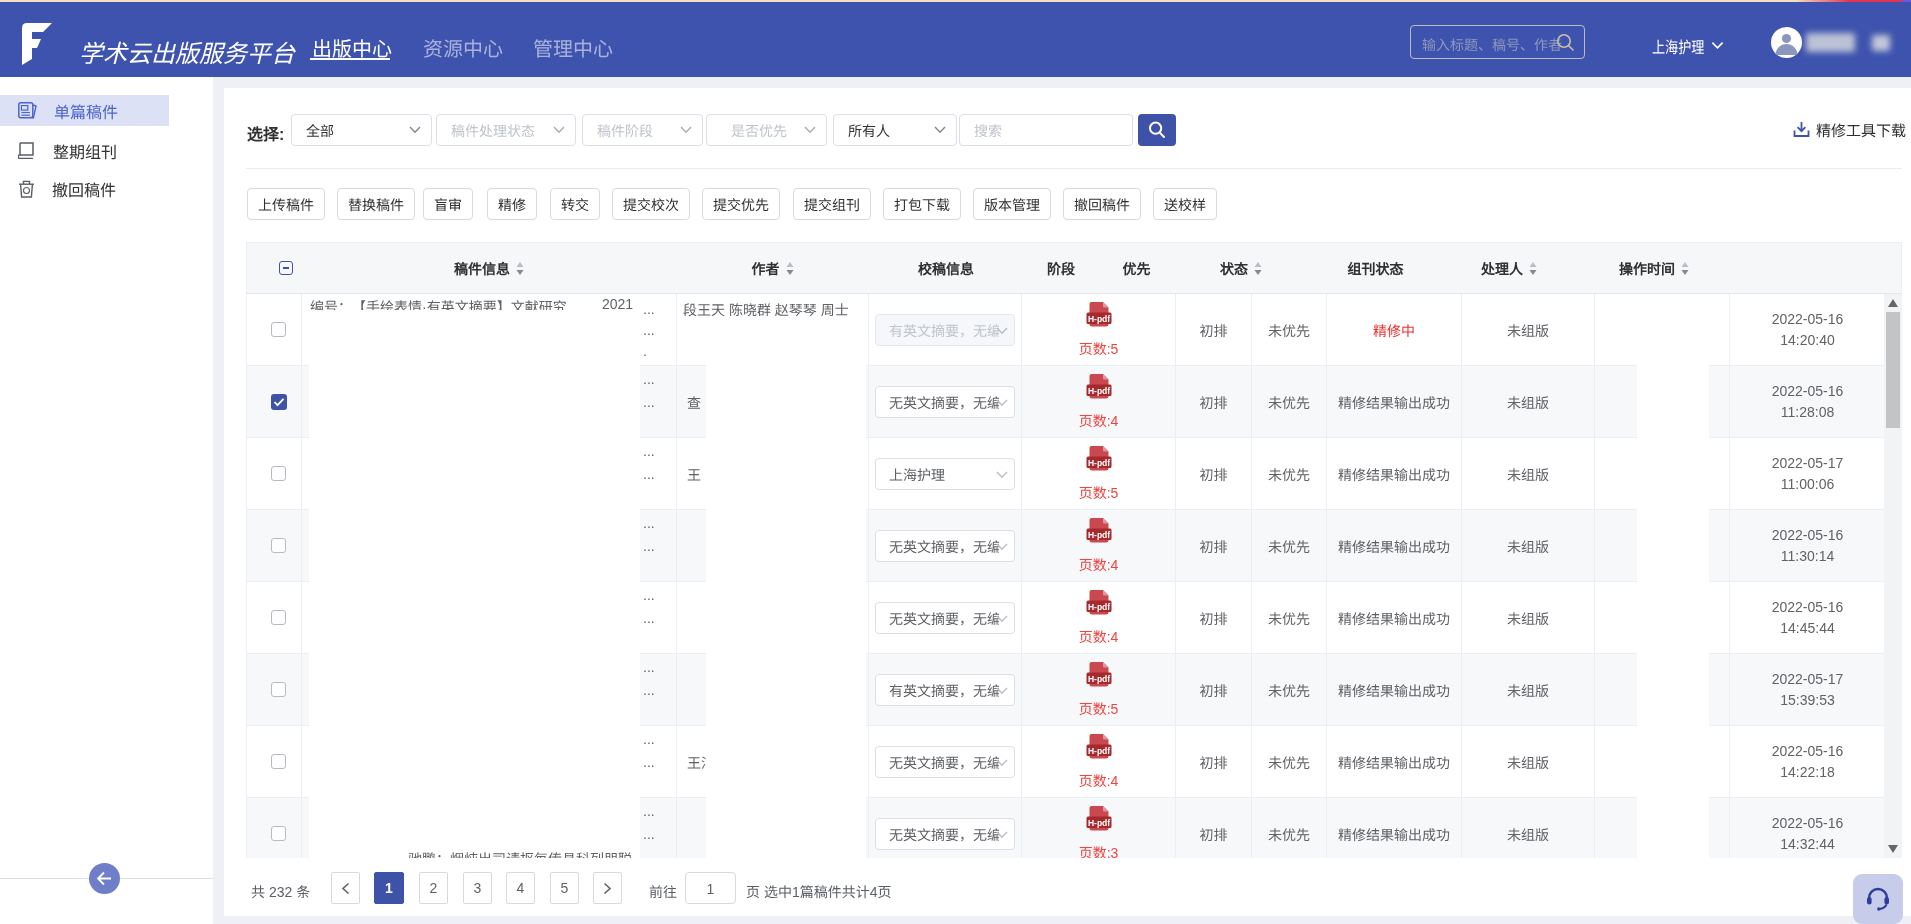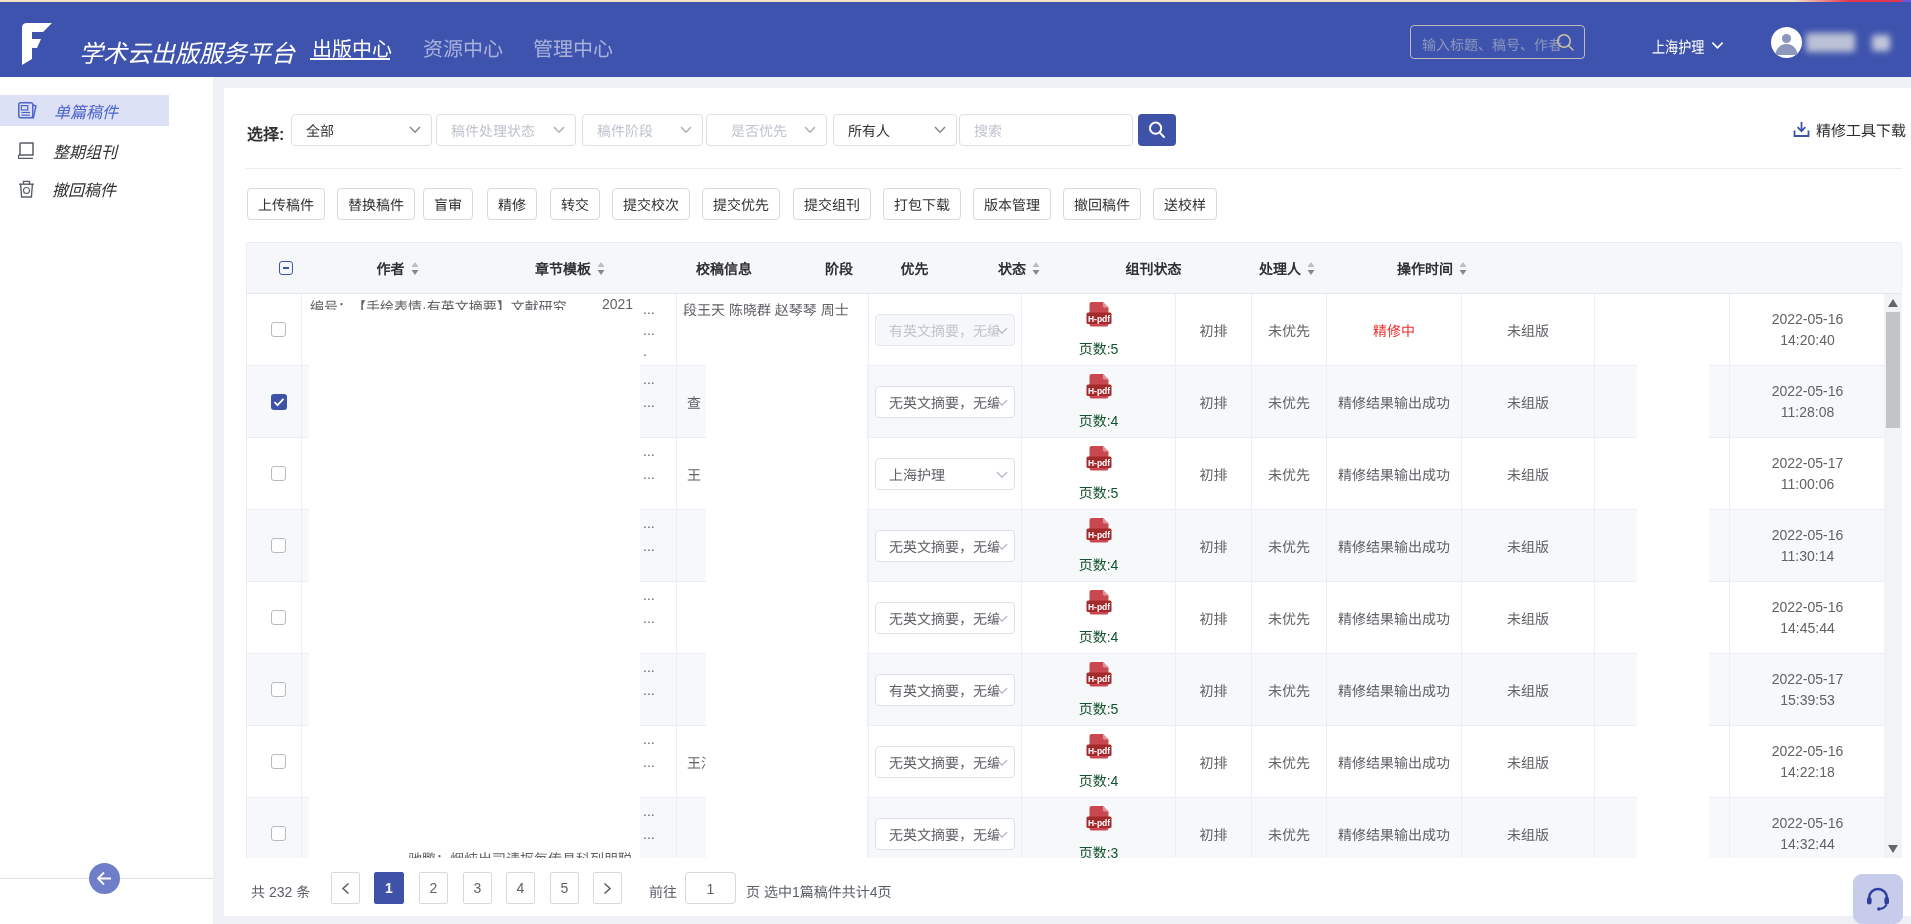--- a/index.html
+++ b/index.html
@@ -17,21 +17,21 @@
   .navitem.on { color:#fff; }
   #navunderline { left:310px; top:56px; width:80px; height:2px; background:#fff; }
   #nsearch { left:1410px; top:23px; width:175px; height:34px; border:1px solid rgba(233,221,196,0.75); border-radius:4px; }
   #nsearch .ph { position:absolute; left:11px; top:8px; font-size:14px; color:#8d97bd; }
   #tenant { left:1652px; top:32px; font-size:16px; color:#fff; transform:scaleX(0.82); transform-origin:left; }
   #avatar { left:1771px; top:25px; width:31px; height:31px; background:#fff; border-radius:50%; overflow:hidden; }
   .blur1 { left:1806px; top:31px; width:49px; height:19px; background:#bcc2d6; border-radius:2px; filter:blur(3px); }
   .blur2 { left:1872px; top:33px; width:18px; height:16px; background:#c3c8da; border-radius:2px; filter:blur(3px); }
   
   #sidebar { left:0; top:77px; width:213px; height:847px; background:#fff; }
-  .mitem { position:absolute; left:0; width:169px; height:31px; display:flex; align-items:center; color:#303133; font-size:16px;font-style:italic; }
+  .mitem { position:absolute; left:0; width:169px; height:31px; display:flex; align-items:center; color:#303133; font-size:16px; }
   .mitem svg { margin-left:18px; margin-right:17px; }
   .mitem.on { background:#dce1f5; color:#4d64cb; }
   #sideline { left:0; top:801px; width:213px; height:1px; background:#dcdfe6; }
   #backbtn { left:89px; top:863px; width:31px; height:31px; border-radius:50%; background:#6e7ec9; color:#fff; text-align:center; }
   
   #panel { left:224px; top:88px; width:1687px; height:828px; background:#fff; }
   
   .flabel { left:247px; top:121px; font-size:16px; color:#303133;font-weight:bold; }
   .fsel { position:absolute; top:114px; height:32px; border:1px solid #dcdfe6; border-radius:4px; background:#fff; font-size:14px; color:#303133; display:flex; align-items:center; padding-left:14px; }
   .fsel .ph { color:#bfc3cc; }
@@ -48,21 +48,21 @@
   .row { position:relative; width:1638px; height:72px; background:#fff; border-bottom:1px solid #ebeef5; display:flex;align-items:flex-end; }
   .row.even { background:#f6f8fa; }
   .cell { height:100%; border-right:1px solid #ebeef5; display:flex; align-items:center; justify-content:center; font-size:14px; color:#606266; position:relative; }
   .c0{width:55px}.c1{width:375px}.c2{width:192px}.c3{width:153px}.c4{width:154px}.c5{width:76px}.c6{width:75px}.c7{width:135px}.c8{width:133px}.c9{width:135px}.c10{width:155px; border-right:none;}
   .red { color:#ee2f2f; }
   .sel { width:140px; height:32px; border:1px solid #dcdfe6; border-radius:4px; background:#fff; display:flex; align-items:center; padding:0 0 0 13px; font-size:14px; color:#606266; position:relative; }
   .sel.dis { background:#f5f7fa; border-color:#e4e7ed; color:#c0c4cc; }
   .sel .txt { white-space:nowrap; overflow:hidden; width:110px; }
   .sel svg { position:absolute; right:6px; top:12px; }
   .pgs { display:flex; flex-direction:column; align-items:center; }
-  .pgs .t { margin-top:11px; color:#14532d; }
+  .pgs .t { margin-top:11px; color:#ef4444; }
   .dcol { display:flex; flex-direction:column; align-items:center; line-height:21px; }
   
   #sbar { left:1884px; top:294px; width:18px; height:564px; background:#f1f3f4; }
   #sbar .thumb { position:absolute; left:2px; top:18px; width:14px; height:116px; background:#c2c4c6; }
   
   .mask { position:absolute; background:#fff; }
   
   .frag { position:absolute; font-size:14px; color:#606266; white-space:nowrap; }
   
   .pbtn { position:absolute; top:872px; height:32px; border:1px solid #d9d9d9; border-radius:2px; background:#fff; font-size:14px; color:#606266; display:flex; align-items:center; justify-content:center; }
@@ -199,29 +199,29 @@
 <div class="opbtn" style="left:1063px;width:78px;">撤回稿件</div>
 <div class="opbtn" style="left:1153px;width:64px;">送校样</div>
 
 <div id="tablewrap" class="abs">
   <div id="thead">
       <div class="hc" style="width:55px">
         <span style="display:inline-block;width:14px;height:14px;border:1.5px solid #3e53a8;border-radius:3px;position:relative;margin-left:23px;">
           <span style="position:absolute;left:2.5px;top:5px;width:6px;height:1.8px;background:#3e53a8"></span>
         </span>
       </div>
-      <div class="hc" style="width:192px">
-        <span>作者</span>
+      <div class="hc" style="width:375px">
+        <span>稿件信息</span>
         <svg width="10" height="15" viewBox="0 0 10 15" style="margin-left:5px">
           <path d="M5 1 L8.5 6 H1.5 Z" fill="#b9bdc5"></path>
           <path d="M5 14 L1.5 9 H8.5 Z" fill="#85888e"></path>
         </svg>
       </div>
-      <div class="hc" style="width:153px">
-        <span>章节模板</span>
+      <div class="hc" style="width:192px">
+        <span>作者</span>
         <svg width="10" height="15" viewBox="0 0 10 15" style="margin-left:5px">
           <path d="M5 1 L8.5 6 H1.5 Z" fill="#b9bdc5"></path>
           <path d="M5 14 L1.5 9 H8.5 Z" fill="#85888e"></path>
         </svg>
       </div>
       <div class="hc" style="width:154px">
         <span>校稿信息</span>
       </div>
       <div class="hc" style="width:76px">
         <span>阶段</span>

